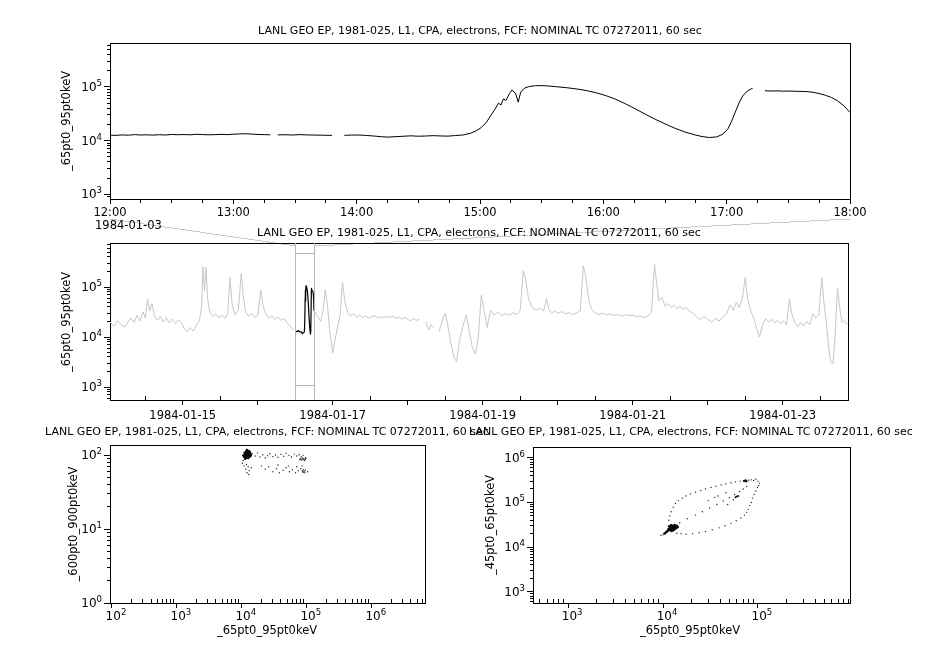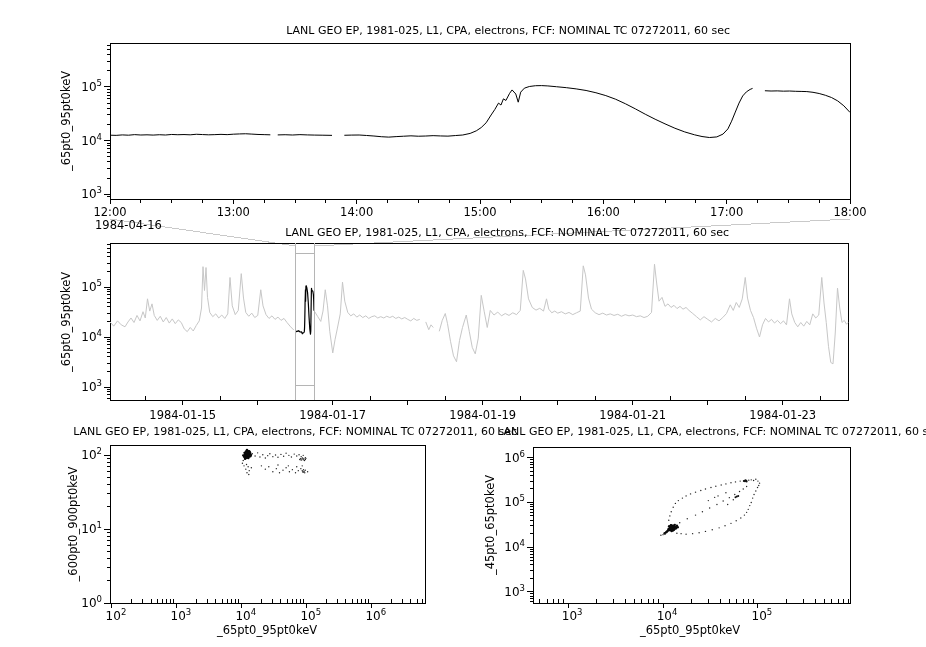--- a/index.html
+++ b/index.html
@@ -1,20 +1,20 @@
 <!DOCTYPE html>
 <html><head>
 <meta charset="utf-8">
 <style>
   html,body{margin:0;padding:0;background:#fff}
   #screen{position:relative;width:926px;height:647px;background:#fff;overflow:hidden;
           font-family:"DejaVu Sans","Liberation Sans",sans-serif;color:#000}
   #plots{position:absolute;left:0;top:0}
   svg text{font-family:"DejaVu Sans","Liberation Sans",sans-serif;fill:#000}
-  .title{position:absolute;width:500px;text-align:right;font-size:11px;white-space:nowrap}
+  .title{position:absolute;width:500px;text-align:center;font-size:11px;white-space:nowrap}
   .vlab{position:absolute;font-size:11.5px;white-space:nowrap;transform:translate(-50%,-50%) rotate(-90deg)}
   .xlab{position:absolute;width:200px;text-align:center;font-size:11.5px}
   .datelab{position:absolute;font-size:11.5px;white-space:nowrap}
 </style>
 </head>
 <body>
 
 <div id="screen">
   <svg id="plots" width="926" height="647">
       <g>
@@ -533,14 +533,14 @@
   <div class="title" style="left:441px;top:425px">LANL GEO EP, 1981-025, L1, CPA, electrons, FCF: NOMINAL TC 07272011, 60 sec</div>
 
   <div class="vlab" style="left:66px;top:121px">_65pt0_95pt0keV</div>
   <div class="vlab" style="left:66px;top:322px">_65pt0_95pt0keV</div>
   <div class="vlab" style="left:73px;top:524px">_600pt0_900pt0keV</div>
   <div class="vlab" style="left:490px;top:525px">_45pt0_65pt0keV</div>
 
   <div class="xlab" style="left:167px;top:623px">_65pt0_95pt0keV</div>
   <div class="xlab" style="left:590px;top:623px">_65pt0_95pt0keV</div>
 
-  <div class="datelab" style="left:95px;top:218px">1984-04-16</div>
+  <div class="datelab" style="left:95px;top:218px">1984-01-03</div>
 </div>
 
 </body></html>

